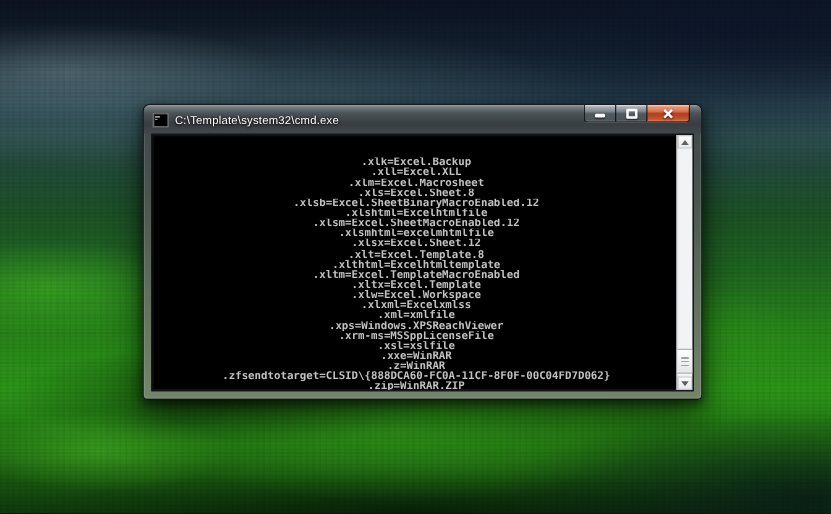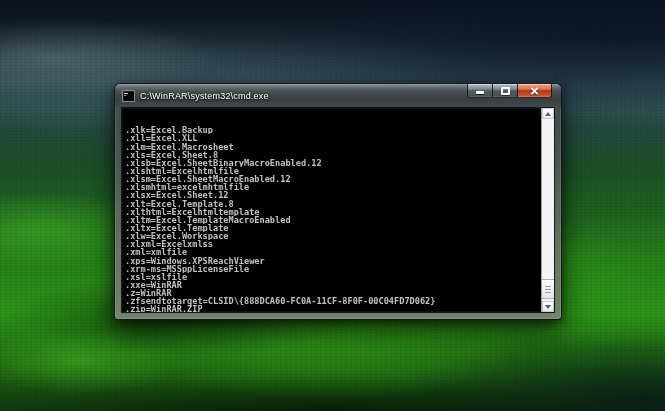--- a/index.html
+++ b/index.html
@@ -104,21 +104,21 @@
   
   .terminal {
     position:absolute; left:6px; right:6px; top:23px; bottom:6px;
     background:#000; border:1px solid #14181c;
     box-shadow:inset 0 0 0 1px rgba(255,255,255,.06);
     display:flex; overflow:hidden;
   }
   .term-content {
     flex:1 1 auto; overflow:hidden; padding:2px 0 4px 3px;
     font-family:"DejaVu Sans Mono", monospace; font-weight:bold;
-    font-size:8.6px; line-height:8.15px; color:#c2c2c2; white-space:pre;
+    font-size:8.6px; line-height:8.15px; color:#c2c2c2; white-space:pre;text-align:center;
   }
   .term-line { height:8.15px; overflow:hidden; }
   @keyframes blink { 50% { opacity:0; } }
 
   
   .scrollbar {
     flex:0 0 12px; background:#f0f0f0; border-left:1px solid #9aa0a4;
     display:flex; flex-direction:column;
   }
   .sb-btn {
@@ -142,21 +142,21 @@
 </style>
 </head>
 <body>
 
 <div class="desktop">
 
   <div class="window">
 
     <div class="titlebar">
       <span class="cmd-icon"></span>
-      <span class="title">C:\WinRAR\system32\cmd.exe</span>
+      <span class="title">C:\Template\system32\cmd.exe</span>
       <div class="controls">
         <div class="btn min">
           <span class="glyph-min"></span>
         </div>
         <div class="btn max">
           <span class="glyph-max"></span>
         </div>
         <div class="btn close">
           <svg class="glyph-close" width="9" height="8" viewBox="0 0 10 9">
             <path d="M1.5 1 L8.5 8 M8.5 1 L1.5 8" stroke="#ffffff" stroke-width="2.1" fill="none"></path>

